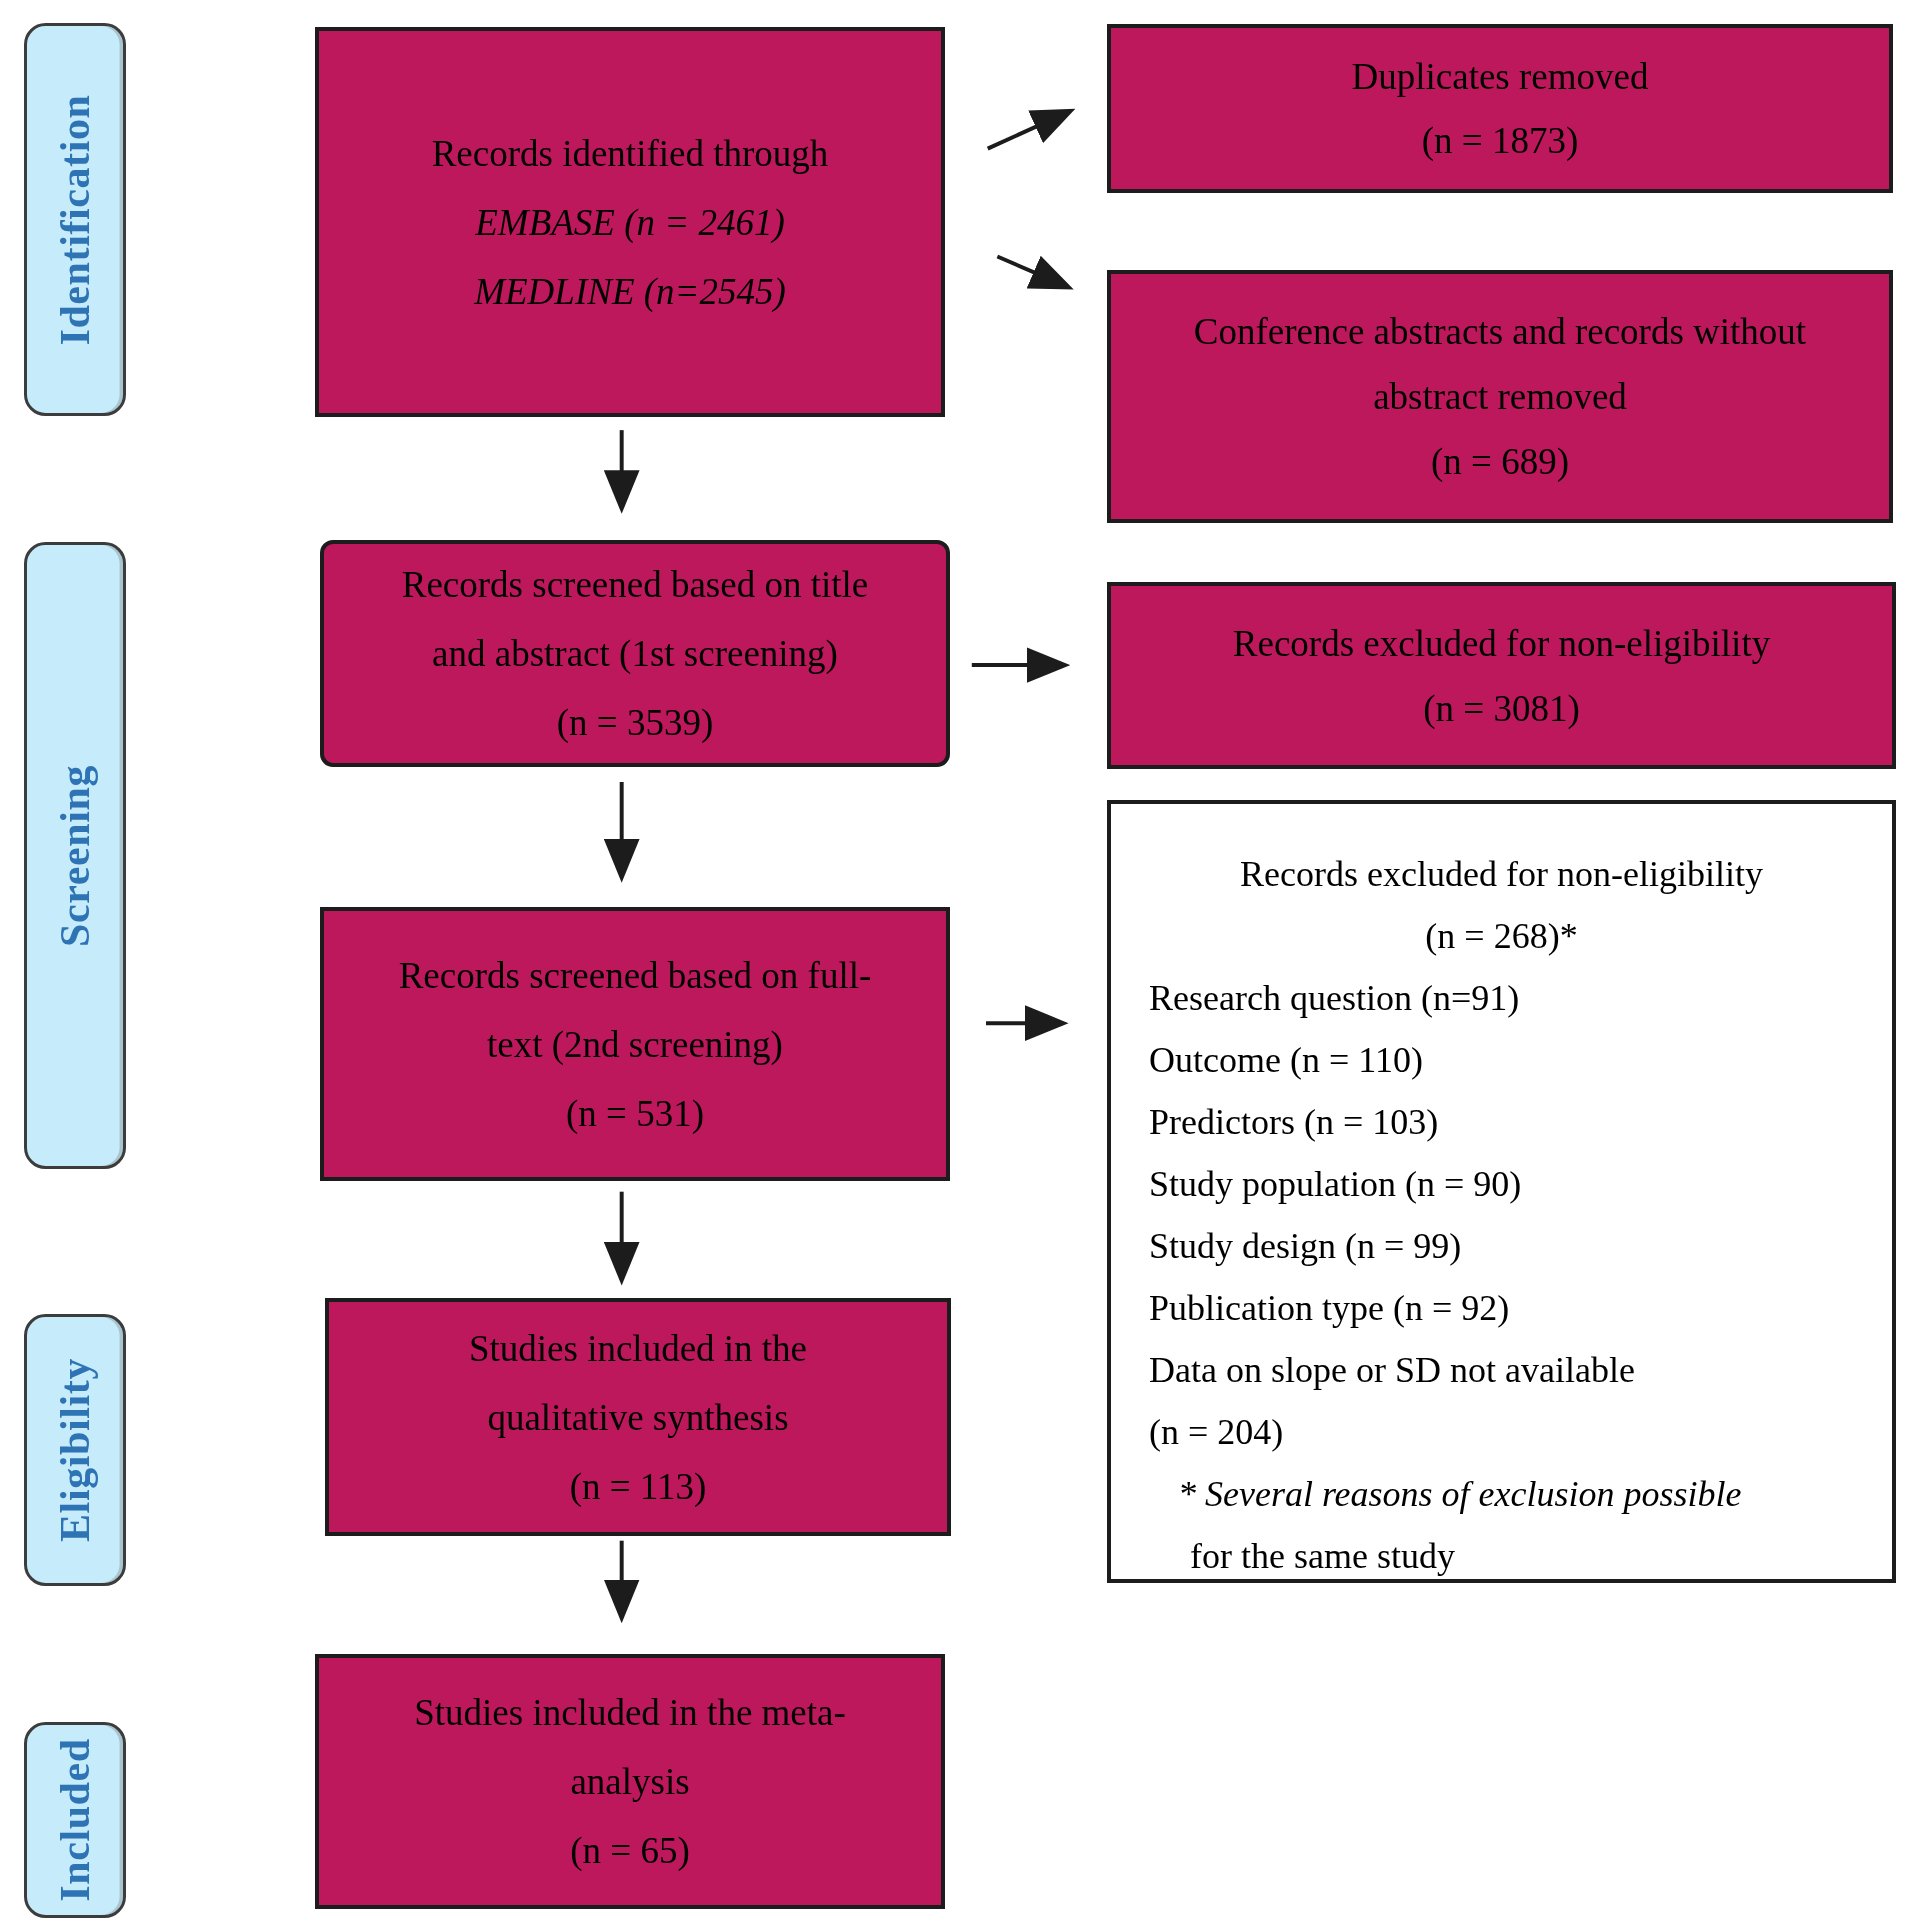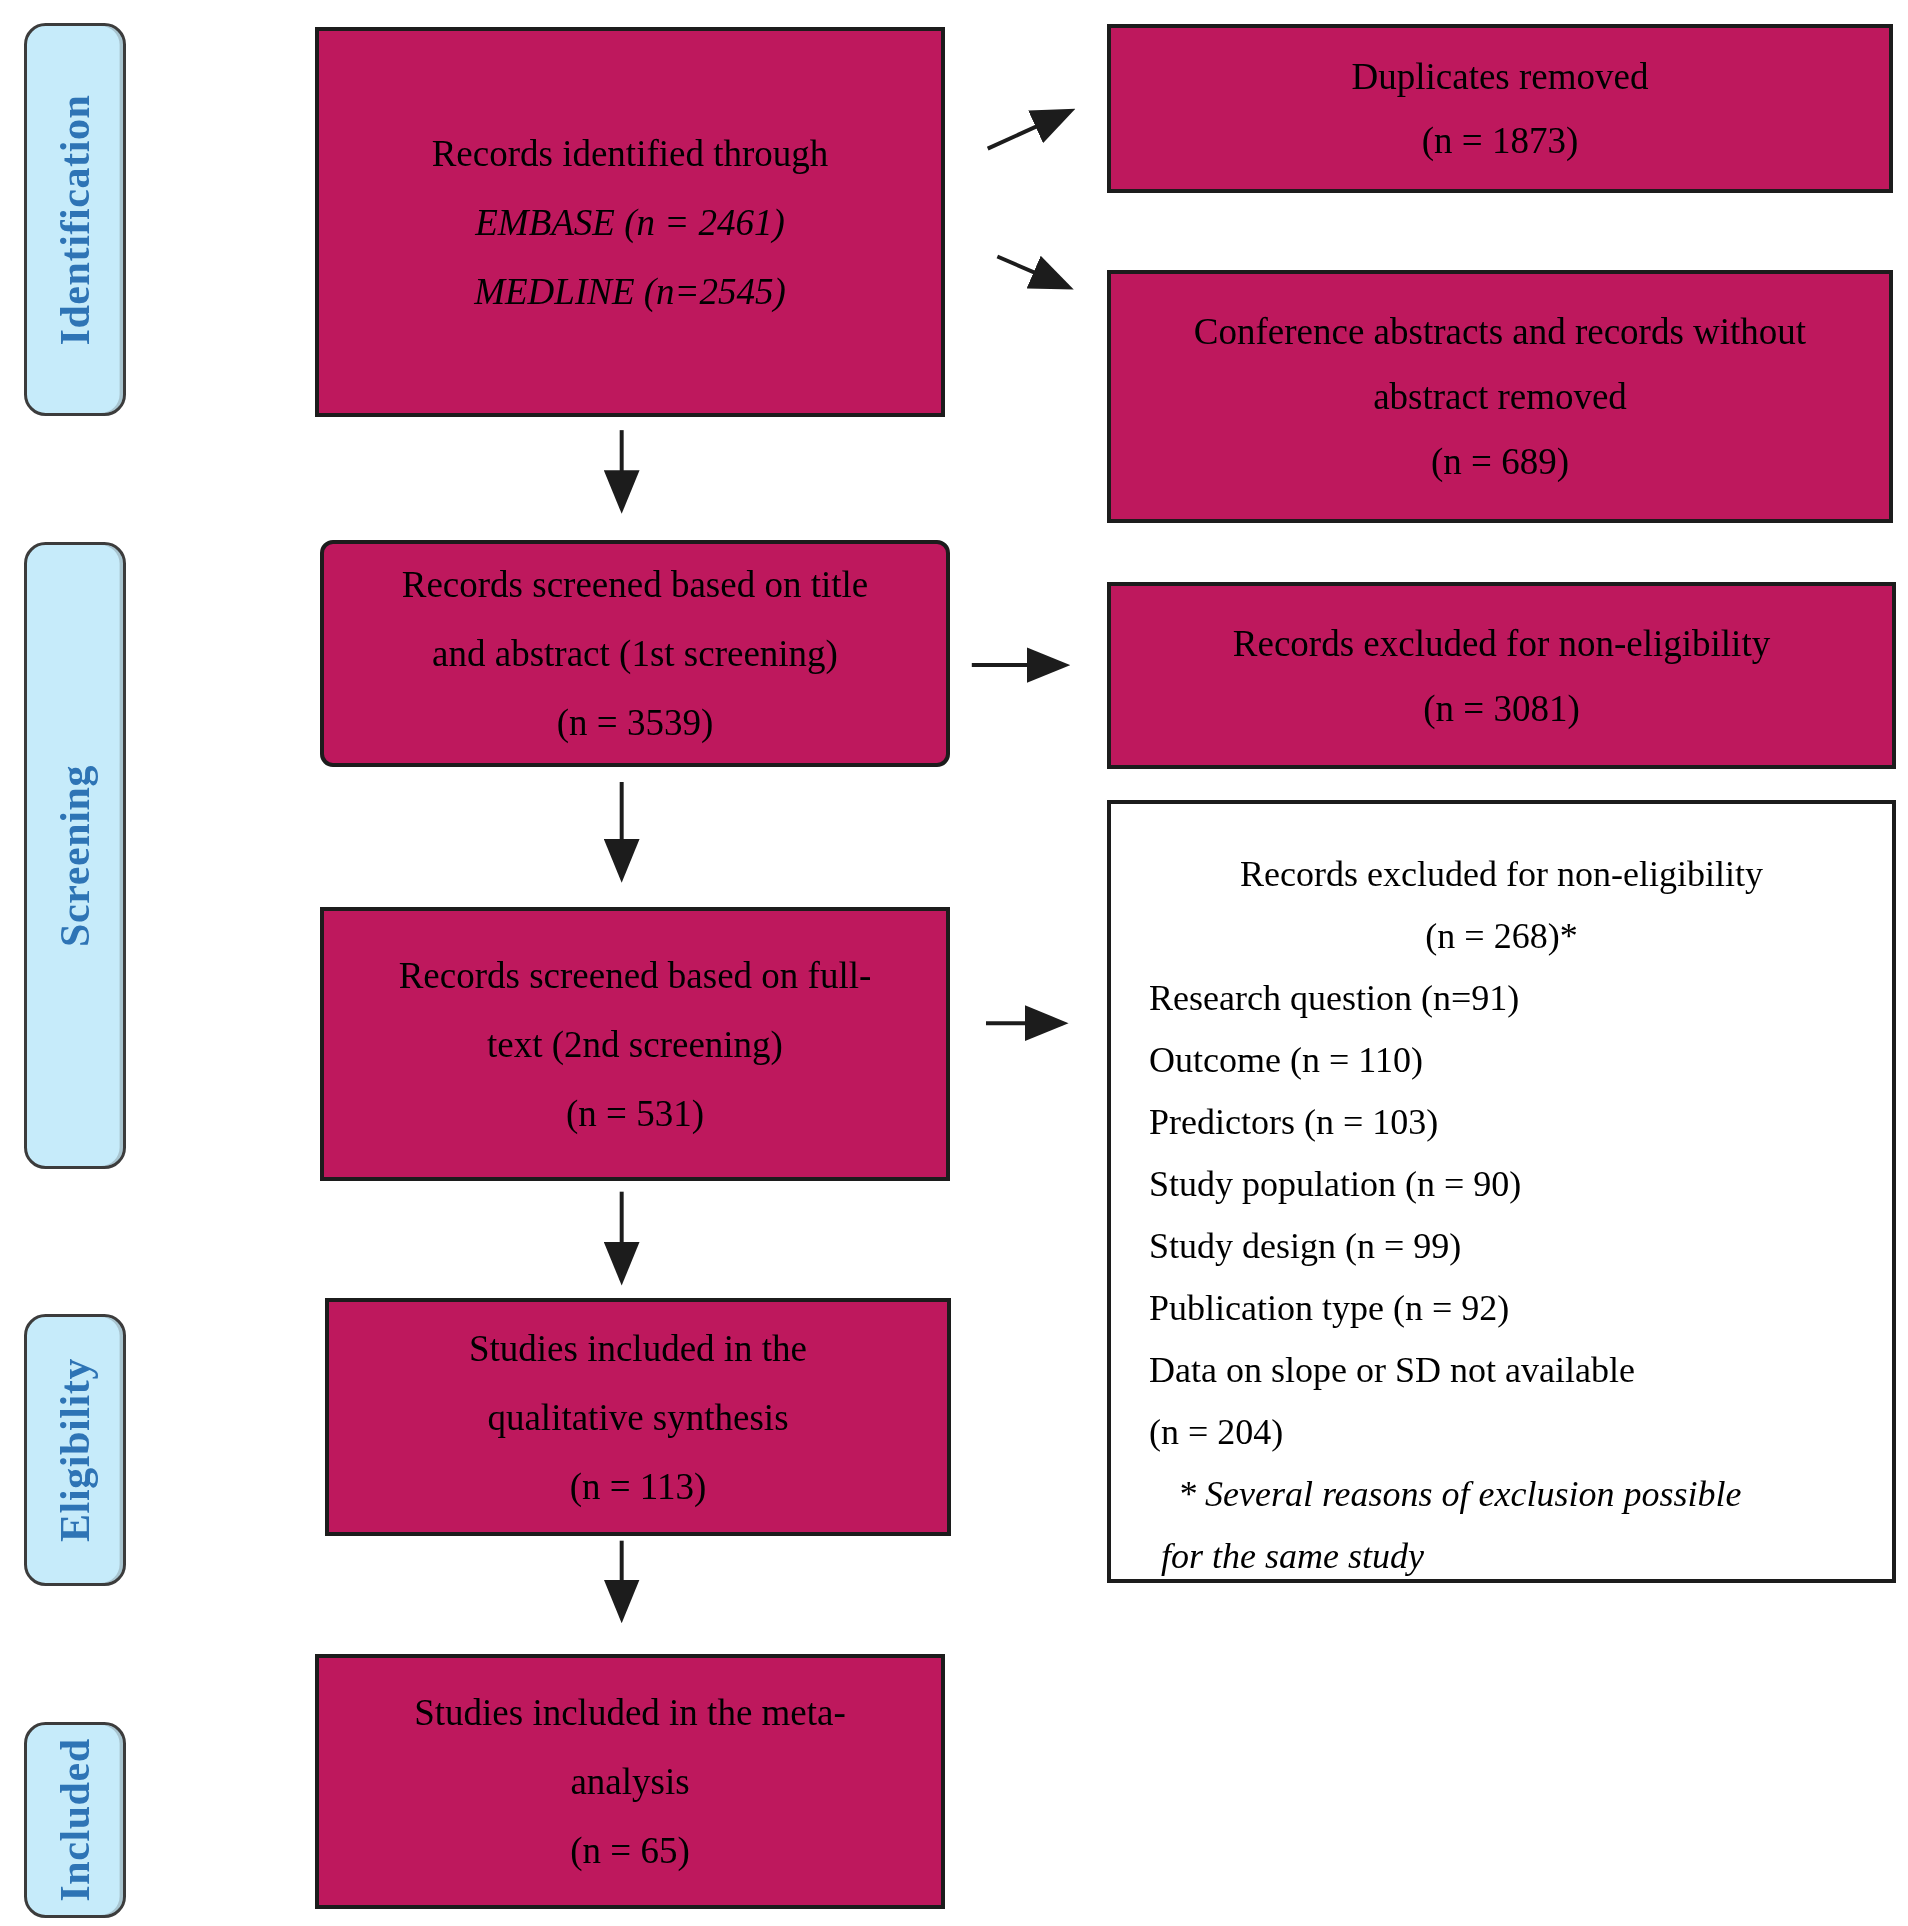--- a/index.html
+++ b/index.html
@@ -75,22 +75,21 @@
     text-align: left;
     padding-left: 38px;
   }
   .xbox .fn1 {
     text-align: left;
     padding-left: 67px;
     font-style: italic;
   }
   .xbox .fn2 {
     text-align: left;
-    padding-left: 50px;
-    font-style: italic;
+    padding-left: 79px;
   }
 </style>
 </head>
 <body>
 
 <div class="canvas">
 
   <svg class="arrows-layer" viewBox="0 0 3363 3394" xmlns="http://www.w3.org/2000/svg">
     <defs>
       <marker id="ah" markerWidth="11" markerHeight="9" refX="9.5" refY="4.5" orient="auto" markerUnits="strokeWidth">

